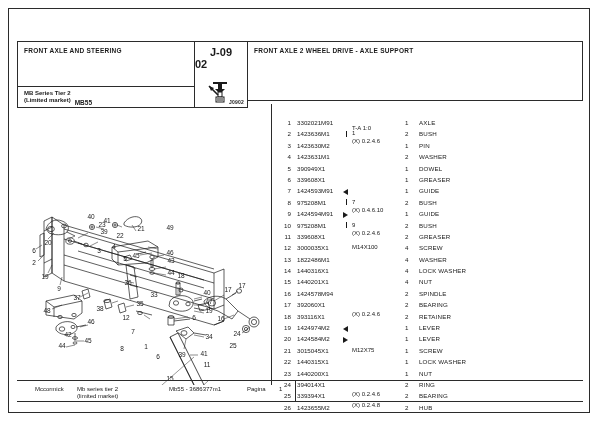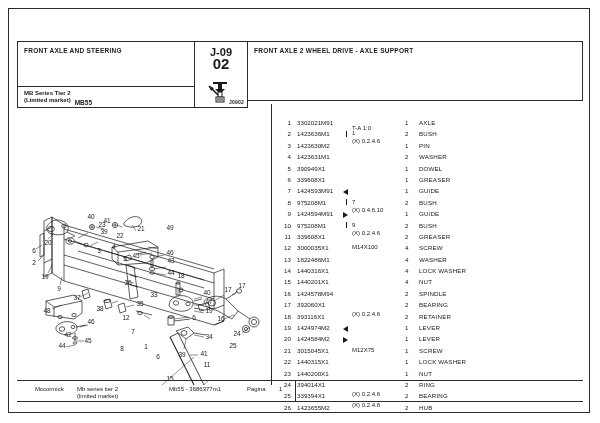--- a/index.html
+++ b/index.html
@@ -89,22 +89,21 @@
     border-left: none;
   }
   .code-main {
     text-align: center;
     font-size: 11px;
     font-weight: bold;
     margin-top: 4px;
     line-height: 12px;
   }
   .code-sub {
-    text-align: center;
-    font-size: 15px;
+    font-size: 11px;
     font-weight: bold;
     line-height: 12px;
   }
   .code-ref {
     position: absolute;
     right: 3px;
     bottom: 2px;
     font-size: 5px;
     font-weight: bold;
     letter-spacing: .2px;

